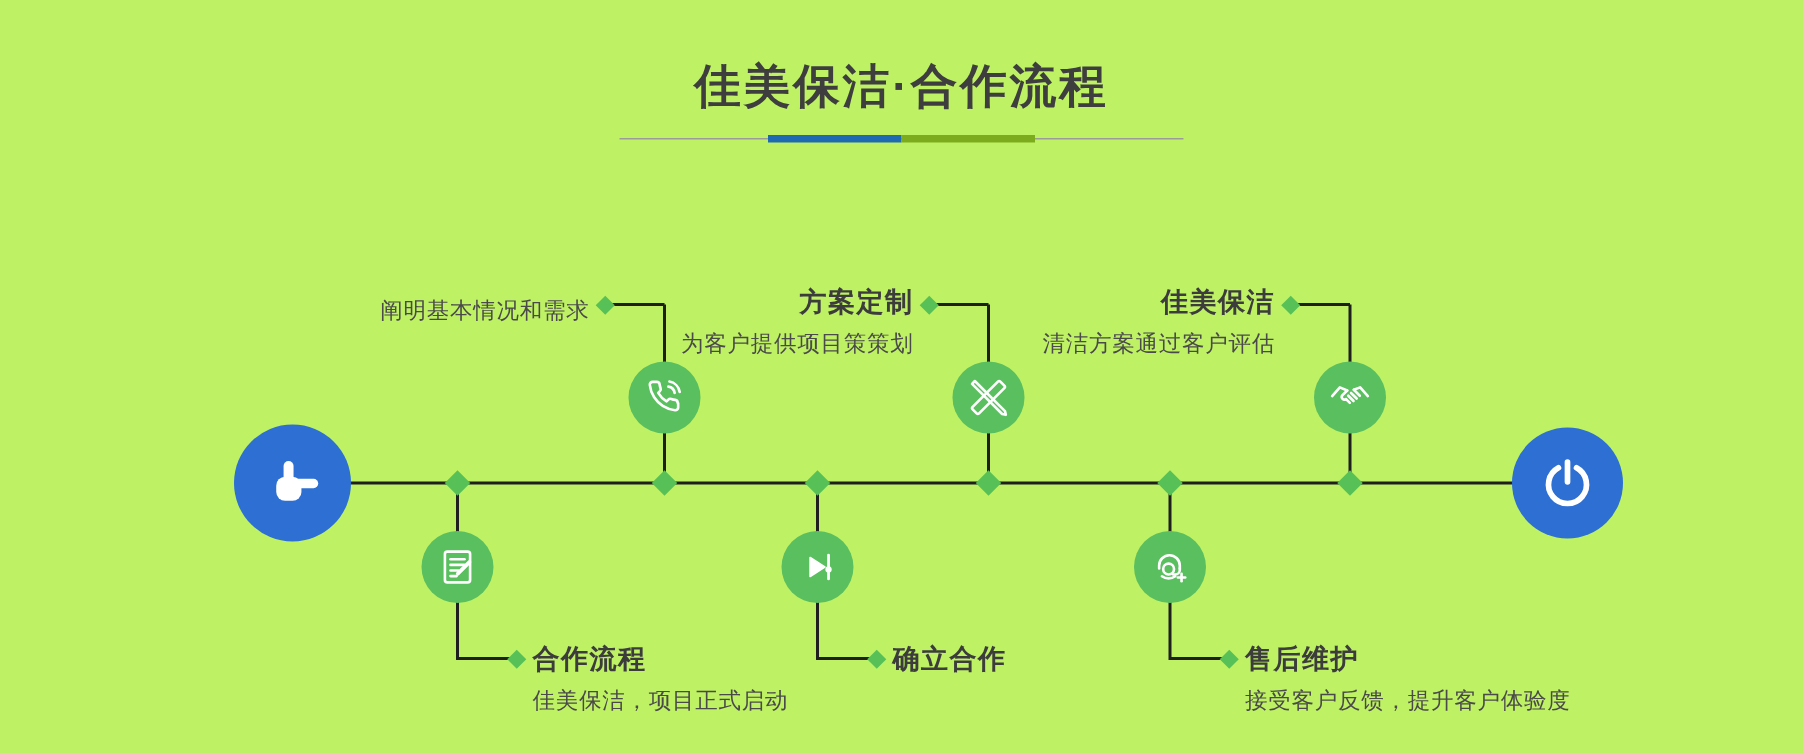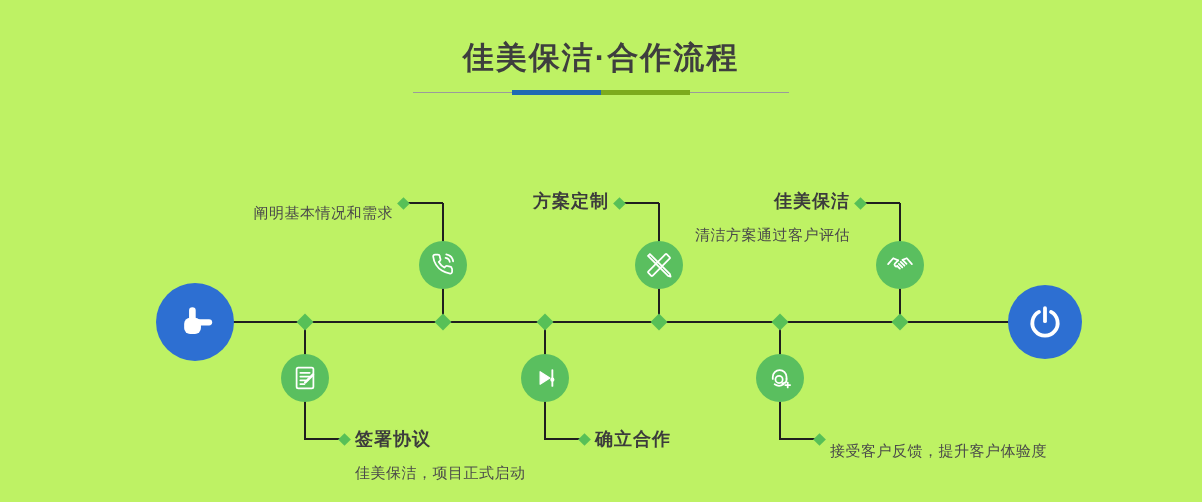--- a/index.html
+++ b/index.html
@@ -30,21 +30,21 @@
   .step.top .hline{left:calc(var(--cx) - 36px);top:202px;width:36px;}
   .step.top .diamond.lbl{left:calc(var(--cx) - 44px);top:199px;}
   .step.top .node{top:241px;}
   .step.top .label{position:absolute;right:calc(1202px - var(--cx) + 50px);top:190px;text-align:right;white-space:nowrap;}
   .step.bot .vline{top:322px;height:118px;}
   .step.bot .hline{left:var(--cx);top:438px;width:36px;}
   .step.bot .diamond.lbl{left:calc(var(--cx) + 35px);top:435px;}
   .step.bot .node{top:354px;}
   .step.bot .label{position:absolute;left:calc(var(--cx) + 50px);top:428px;text-align:left;white-space:nowrap;}
   .label .t{font-size:18px;font-weight:600;color:#3c3c3c;line-height:22px;letter-spacing:1px;}
-  .label .d{font-size:15px;color:#4a4a4a;line-height:21px;margin-top:12px;letter-spacing:0.5px;}
+  .label .d{font-size:15px;color:#4a4a4a;line-height:21px;margin-top:7px;letter-spacing:0.5px;}
   .s1{--cx:443px;} .s2{--cx:659px;} .s3{--cx:900px;}
   .s4{--cx:305px;} .s5{--cx:545px;} .s6{--cx:780px;}
   svg{display:block;}
 </style>
 </head>
 <body>
 
 <div class="stage">
 
   <div class="hdr">
@@ -112,20 +112,21 @@
         <svg width="28" height="28" viewBox="0 0 24 24">
             <g fill="none" stroke="#fff" stroke-width="1.5" stroke-linecap="round" stroke-linejoin="round">
           <rect x="9.4" y="0.8" width="5.2" height="22.4" rx="1" transform="rotate(45 12 12)"></rect>
           <path d="M4.2 2.6 L21.4 19.8 L21.9 21.9 L19.8 21.4 L2.6 4.2 Z"></path>
         </g>
           </svg>
       </span>
     </div>
     <div class="label">
       <div class="t">方案定制</div>
+      <div class="d">为客户提供项目策策划</div>
     </div>
   </div>
 
   <div class="step top s3">
     <div class="vline"></div>
     <div class="hline"></div>
     <div class="diamond main" style="background:#57c057"></div>
     <div class="diamond lbl" style="background:#57c057"></div>
     <div class="node" style="background:#5abf5f">
       <span>
@@ -161,21 +162,21 @@
           <path d="M8 7.6h8"></path>
               <path d="M8 10.8h8"></path>
               <path d="M8 14h4.5"></path>
               <path d="M8 17.2h3.5"></path>
           <path d="M12.2 15.8 L18.8 9.2" stroke-width="2.2"></path>
         </g>
           </svg>
       </span>
     </div>
     <div class="label">
-      <div class="t">签署协议</div>
+      <div class="t">合作流程</div>
       <div class="d">佳美保洁，项目正式启动</div>
     </div>
   </div>
 
   <div class="step bot s5">
     <div class="vline"></div>
     <div class="hline"></div>
     <div class="diamond main" style="background:#57c057"></div>
     <div class="diamond lbl" style="background:#57c057"></div>
     <div class="node" style="background:#5abf5f">
@@ -205,17 +206,18 @@
           <path d="M17.6 12.8 v0.9 a2.6 2.6 0 0 1 -2.6 2.6 h-1.2"></path>
           <circle cx="11.2" cy="13.2" r="3.1"></circle>
           <path d="M7.4 17.3c2.2 1.6 5.4 1.6 7.6 0"></path>
           <path d="M18.6 15.9v4.2"></path>
               <path d="M16.5 18h4.2"></path>
         </g>
           </svg>
       </span>
     </div>
     <div class="label">
+      <div class="t">售后维护</div>
       <div class="d">接受客户反馈，提升客户体验度</div>
     </div>
   </div>
 
 </div>
 
 </body></html>

